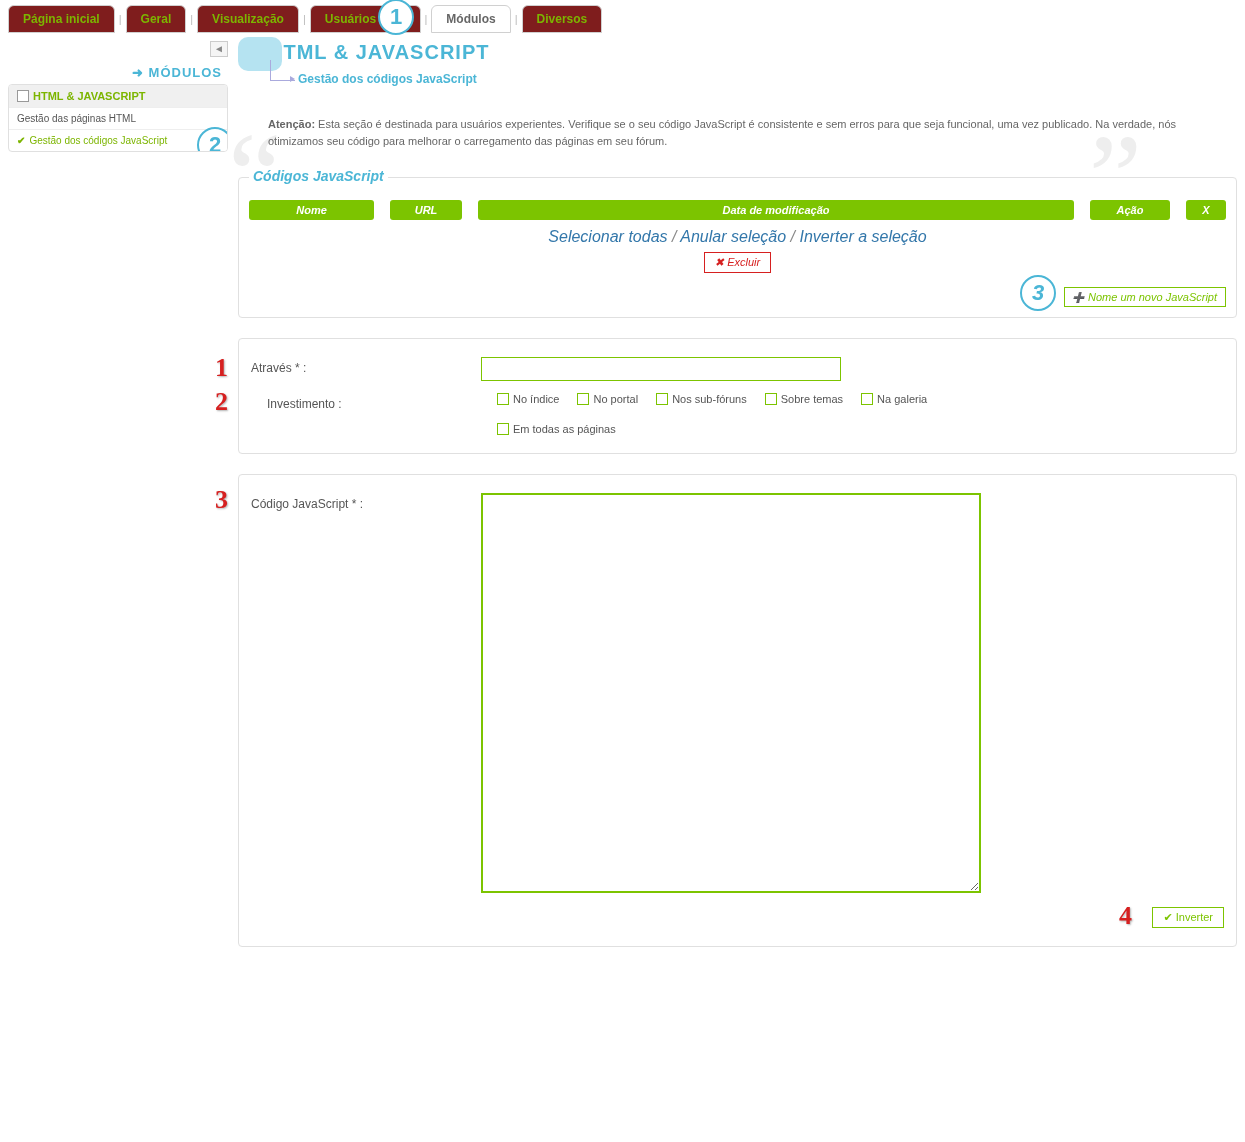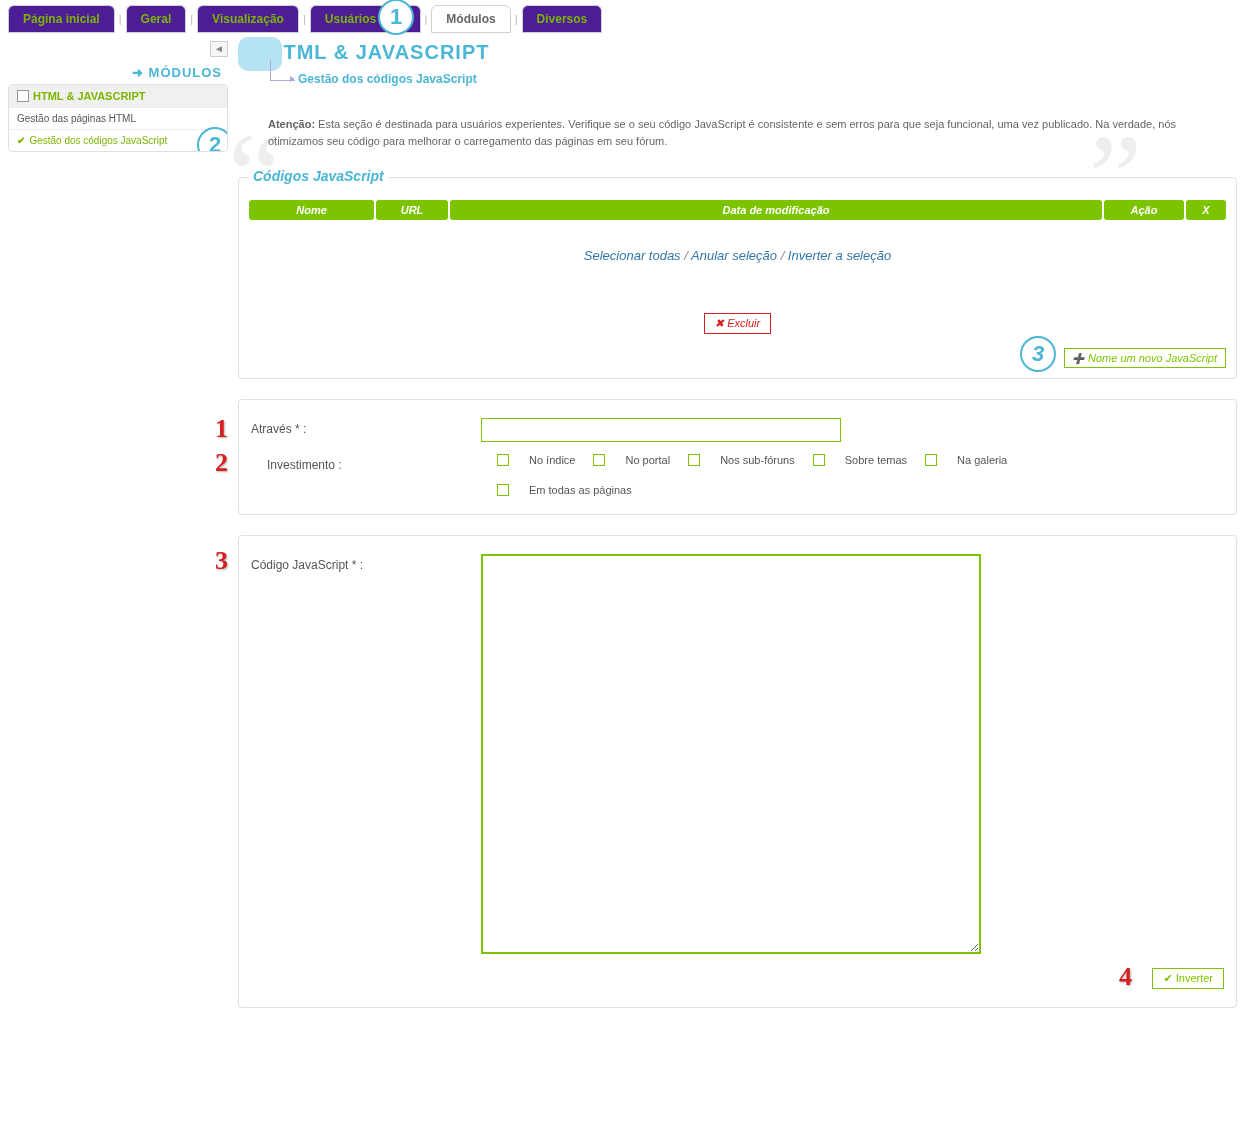--- a/index.html
+++ b/index.html
@@ -1,21 +1,21 @@
 <!DOCTYPE html>
 <html><head>
 <meta charset="utf-8">
 <style>
 * { box-sizing: border-box; margin: 0; padding: 0; }
 body { font-family: Verdana, Arial, sans-serif; font-size: 11px; background: #fff; width: 1245px; }
 .container { padding: 5px 8px; }
 
 
 .tabs { display: flex; gap: 2px; margin-bottom: 8px; position: relative; }
-.tab { background: #4c1d95; border: 1px solid #d0d0d0; border-radius: 6px 6px 0 0; padding: 6px 14px; color: #7cb500; font-size: 12px; font-weight: bold; cursor: pointer; }
+.tab { background: #7f1d1d; border: 1px solid #d0d0d0; border-radius: 6px 6px 0 0; padding: 6px 14px; color: #7cb500; font-size: 12px; font-weight: bold; cursor: pointer; }
 .tab.active { background: #fff; color: #666; }
 .tab-sep { color: #bbb; align-self: center; margin: 0 2px; }
 
 
 .callout { position: absolute; width: 36px; height: 36px; border: 2.5px solid #4bb6d6; border-radius: 50%; display: flex; align-items: center; justify-content: center; color: #4bb6d6; font-size: 22px; font-weight: bold; background: #fff; z-index: 10; }
 .red-num { position: absolute; font-family: Georgia, serif; font-size: 26px; font-weight: bold; color: #d62020; text-shadow: 1px 1px 2px rgba(0,0,0,0.3); z-index: 10; }
 
 
 .main-layout { display: flex; gap: 10px; align-items: flex-start; }
 .sidebar { width: 220px; flex-shrink: 0; }
@@ -43,51 +43,51 @@
 .intro-block { position: relative; padding: 10px 30px 20px 30px; color: #666; font-size: 11px; line-height: 1.5; }
 .quote-l, .quote-r { position: absolute; font-size: 120px; color: #eee; font-family: Georgia, serif; line-height: 0.5; z-index: 0; }
 .quote-l { left: -10px; top: 40px; }
 .quote-r { right: 95px; bottom: -30px; }
 .intro-block p { position: relative; z-index: 1; margin-bottom: 8px; }
 
 
 .panel { border: 1px solid #e0e0e0; border-radius: 4px; padding: 12px 10px 10px 10px; margin-bottom: 20px; position: relative; font-style: italic; }
 .panel-legend { color: #4bb6d6; font-weight: bold; font-size: 14px; position: absolute; top: -10px; left: 10px; background: #fff; padding: 0 4px; }
 
-.js-table-head { display: flex; gap: 2px; margin-top: 10px; }
+.js-table-head { display: flex; gap: 16px; margin-top: 10px; }
 .th-cell { background: #7cc400; color: #fff; text-align: center; padding: 4px 6px; font-weight: bold; font-size: 11px; border-radius: 3px; }
 .th-nome { width: 125px; }
 .th-url { width: 72px; }
 .th-data { flex: 1; }
 .th-acao { width: 80px; }
 .th-x { width: 40px; }
 
-.sel-links { text-align: center; padding: 8px 0 6px 0; font-size: 13px; margin-top: 20px; }
+.sel-links { text-align: center; padding: 8px 0 6px 0; font-size: 16px; }
 .sel-links a { color: #3377aa; text-decoration: none; }
 .sel-links span { color: #888; }
 
-.btn-excluir { display: inline-block; border: 1px solid #d62020; color: #d62020; background: #fff; padding: 3px 10px; font-size: 11px; cursor: pointer; margin-top: 44px; }
+.btn-excluir { display: inline-block; border: 1px solid #d62020; color: #d62020; background: #fff; padding: 3px 10px; font-size: 11px; cursor: pointer; }
 .btn-excluir::before { content: "✖ "; }
 .btn-row-center { text-align: center; margin-bottom: 14px; }
 
 .btn-criar { display: inline-block; border: 1px solid #7cc400; color: #7cc400; background: #fff; padding: 3px 8px; font-size: 11px; cursor: pointer; }
 .btn-criar::before { content: "➕ "; font-size: 10px; }
 .btn-row-right { text-align: right; position: relative; }
 
 .btn-confirmar { display: inline-block; border: 1px solid #7cc400; color: #7cc400; background: #fff; padding: 3px 10px; font-size: 11px; cursor: pointer; }
 .btn-confirmar::before { content: "✔ "; }
 
 
 .form-panel { border: 1px solid #e0e0e0; border-radius: 4px; padding: 18px 12px; margin-bottom: 20px; position: relative; }
 .form-row { display: flex; align-items: flex-start; margin-bottom: 12px; }
 .form-label { width: 230px; color: #555; font-size: 12px; padding-top: 4px; }
 .form-field { flex: 1; }
 .text-input { border: 1px solid #7cc400; padding: 4px 6px; width: 360px; font-size: 12px; }
 .checkbox-group { display: flex; flex-wrap: wrap; gap: 18px; }
-.cb-item { display: flex; align-items: flex-end; gap: 20px; color: #555; font-size: 11px; }
+.cb-item { display: flex; align-items: flex-end; gap: 4px; color: #555; font-size: 11px; }
 .cb-box { width: 12px; height: 12px; border: 1px solid #7cc400; display: inline-block; }
 
 .code-area { border: 2px solid #7cc400; width: 100%; max-width: 500px; height: 400px; resize: both; font-family: monospace; font-size: 11px; padding: 4px; }
 </style>
 </head>
 <body>
 
 <div class="container">
 
   <div class="tabs" style="position:relative;">

